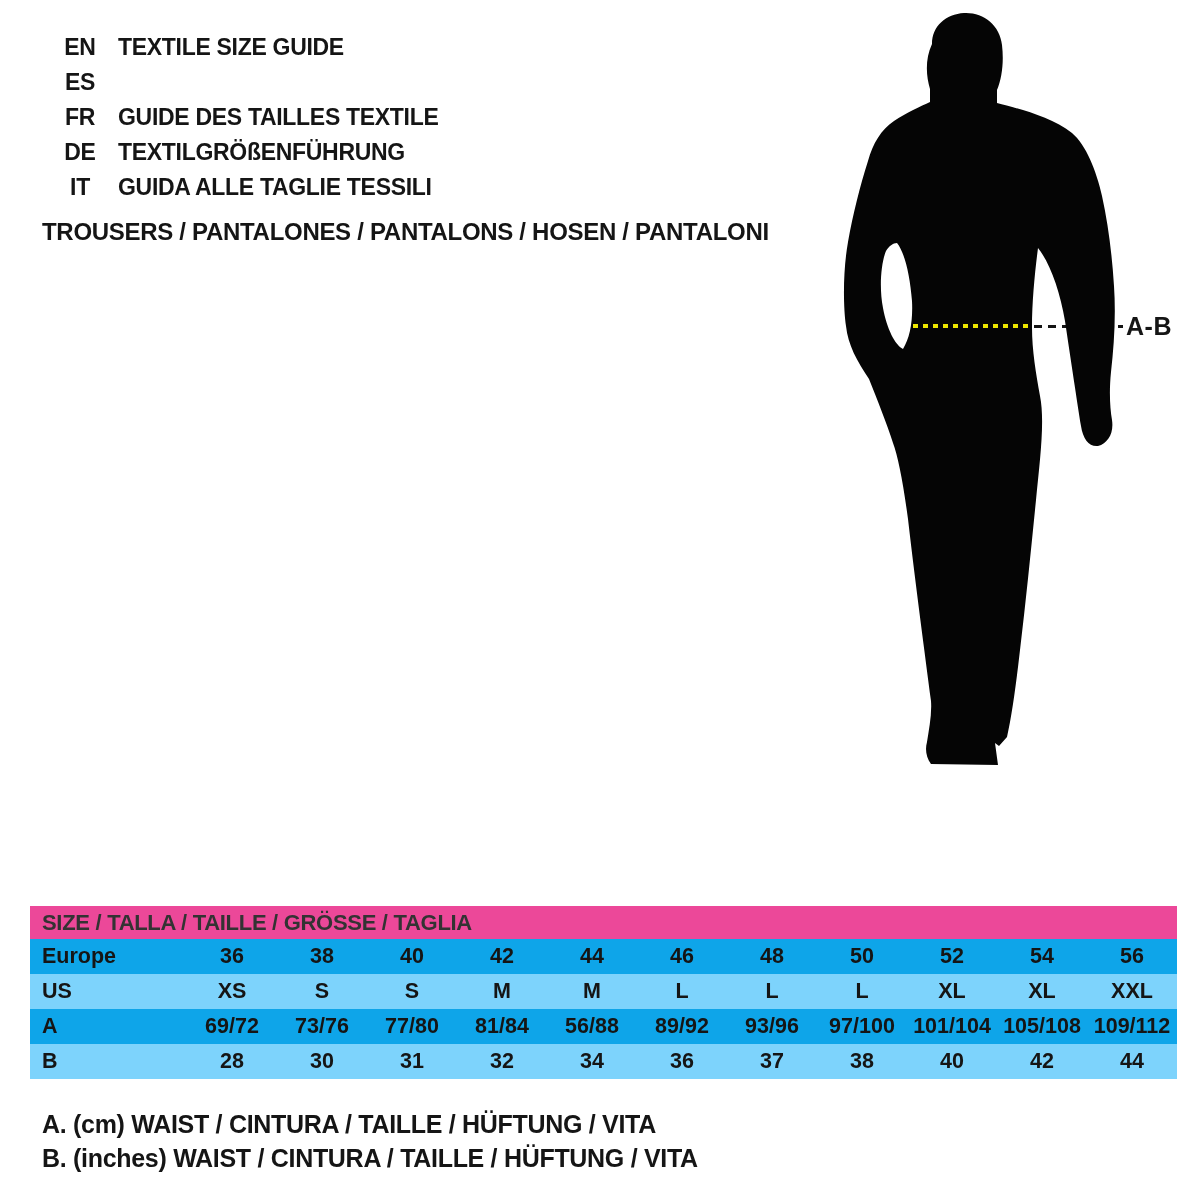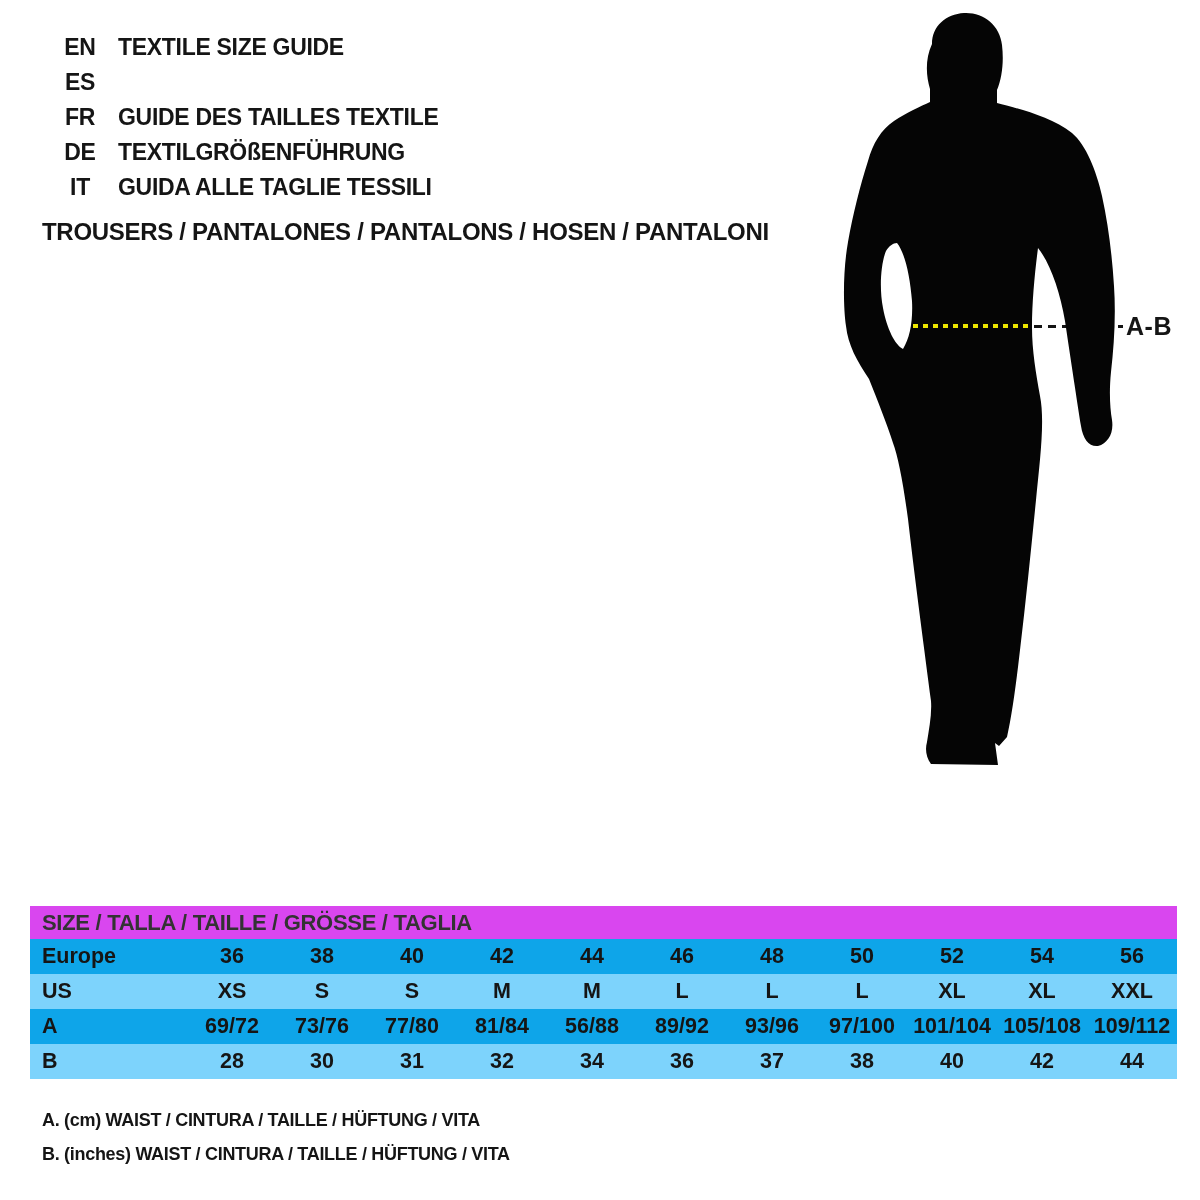--- a/index.html
+++ b/index.html
@@ -22,29 +22,29 @@
     background:repeating-linear-gradient(90deg,#151515 0 8px,transparent 8px 14px);}
   .measure-dots{position:absolute;left:913px;top:324px;width:118px;height:4px;z-index:2;
     background:repeating-linear-gradient(90deg,#ece600 0 5px,transparent 5px 10px);}
   .measure-label{position:absolute;left:1126px;top:312px;font-size:25px;z-index:2;letter-spacing:0.5px;}
 
   
   .section-title{position:absolute;left:42px;top:851px;font-size:23px;letter-spacing:-0.3px;white-space:nowrap;}
 
   
   .size-table{position:absolute;left:30px;top:906px;width:1147px;}
-  .size-table-header{height:33px;line-height:33px;background:#d946ef;color:#333333;
+  .size-table-header{height:33px;line-height:33px;background:#ec4899;color:#333333;
     font-size:22px;padding-left:12px;letter-spacing:-0.3px;box-sizing:border-box;}
   .size-row{display:flex;height:35px;line-height:35px;font-size:21.5px;background:#0ea5e9;}
   .size-row.alt{background:#7dd3fc;}
   .size-row .row-label{flex:0 0 157px;width:157px;padding-left:12px;box-sizing:border-box;text-align:left;}
   .size-row .size-cell{flex:0 0 90px;width:90px;text-align:center;white-space:nowrap;}
 
   
-  .note{position:absolute;left:42px;font-size:18px;letter-spacing:-0.3px;white-space:nowrap;}
+  .note{position:absolute;left:42px;font-size:25px;letter-spacing:-0.3px;white-space:nowrap;}
   .note-a{top:1110px;}
   .note-b{top:1144px;}
 </style>
 </head>
 <body>
 
 <div id="stage">
 
   <div class="lang-list">
       <div class="lang-row">

